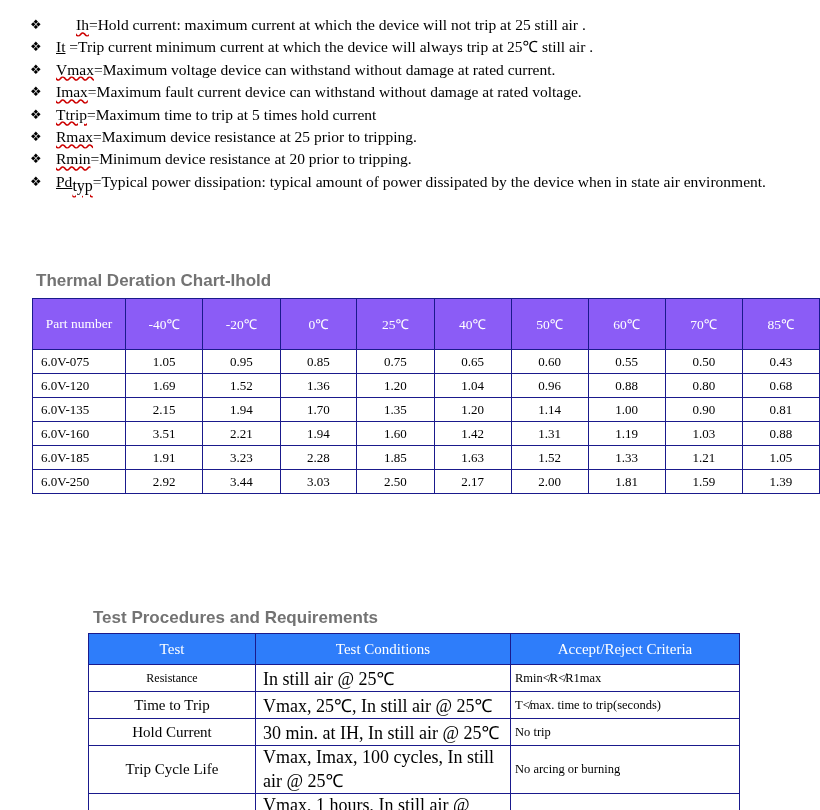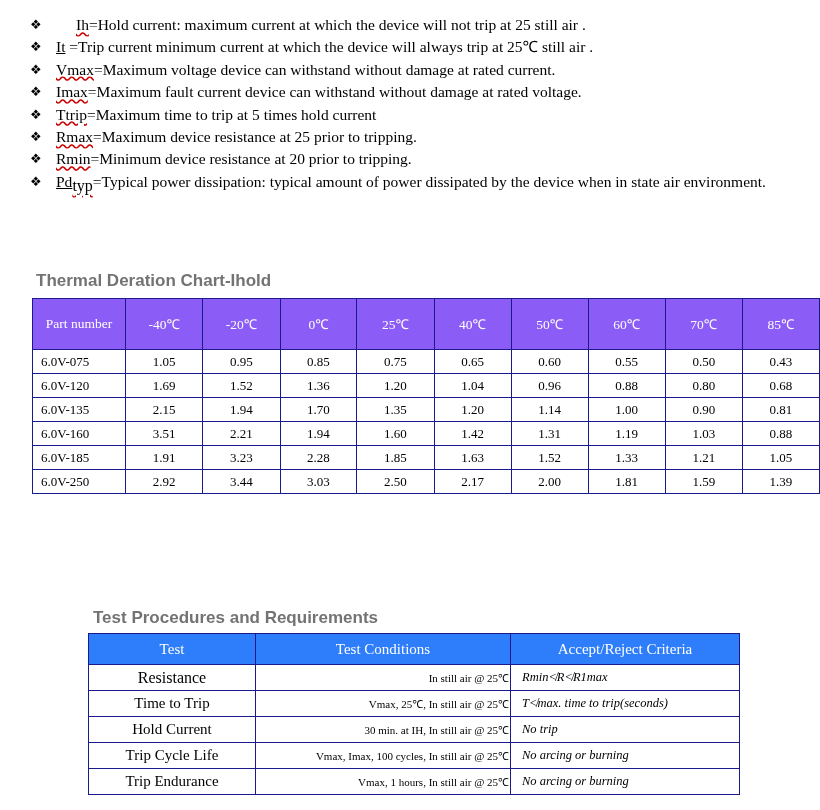--- a/index.html
+++ b/index.html
@@ -119,23 +119,23 @@
   #test-table th.c0 { width: 164px; }
   #test-table th.c1 { width: 252px; }
   #test-table th.c2 { width: 226px; }
   #test-table td {
     border: 1px solid #1a1a8c;
     height: 23px;
     background: #ffffff;
     font-size: 13px;
   }
   #test-table td.c0 { text-align: center; font-size: 15px; }
-  #test-table td.c0.small { font-size: 16px; }
-  #test-table td.c1 { text-align: right; padding-left: 7px; font-size: 11px; }
-  #test-table td.c2 { text-align: left; padding-left: 11px; font-size: 12.5px; font-style: italic; }
+  #test-table td.c0.small { font-size: 12px; }
+  #test-table td.c1 { text-align: left; padding-left: 7px; font-size: 18px; }
+  #test-table td.c2 { text-align: left; padding-left: 4px; font-size: 12.5px; }
 </style>
 </head>
 <body>
 
 <ul class="defs">
 
   <li>
     <span class="bullet">❖</span>
     <span class="indent-first"><span class="ul redsq">Ih</span><span>=Hold current: maximum current at which the device will not trip at 25 still air .</span></span>
   </li>

